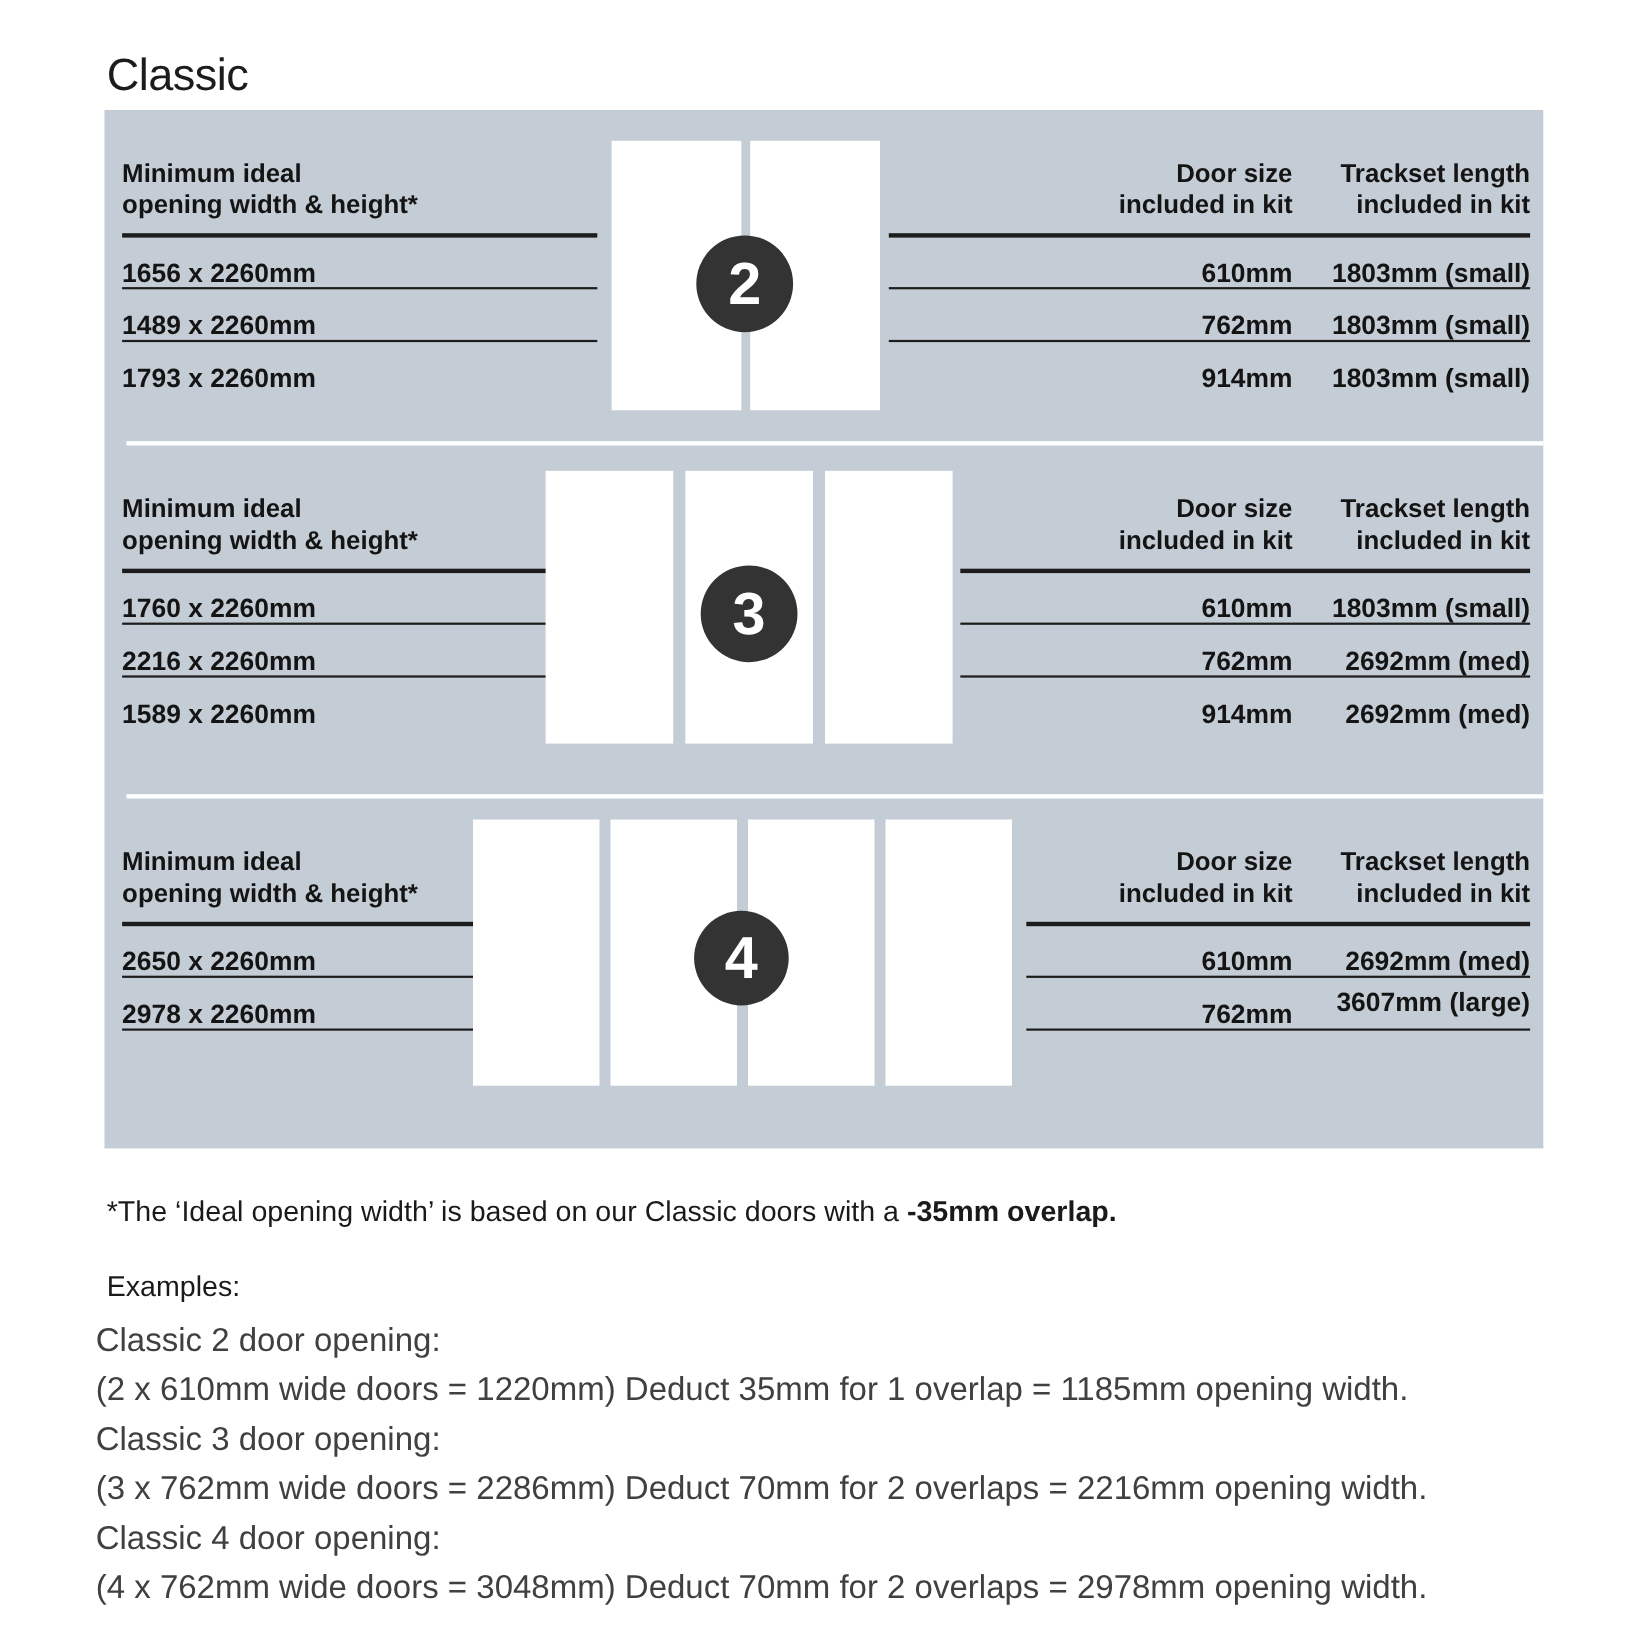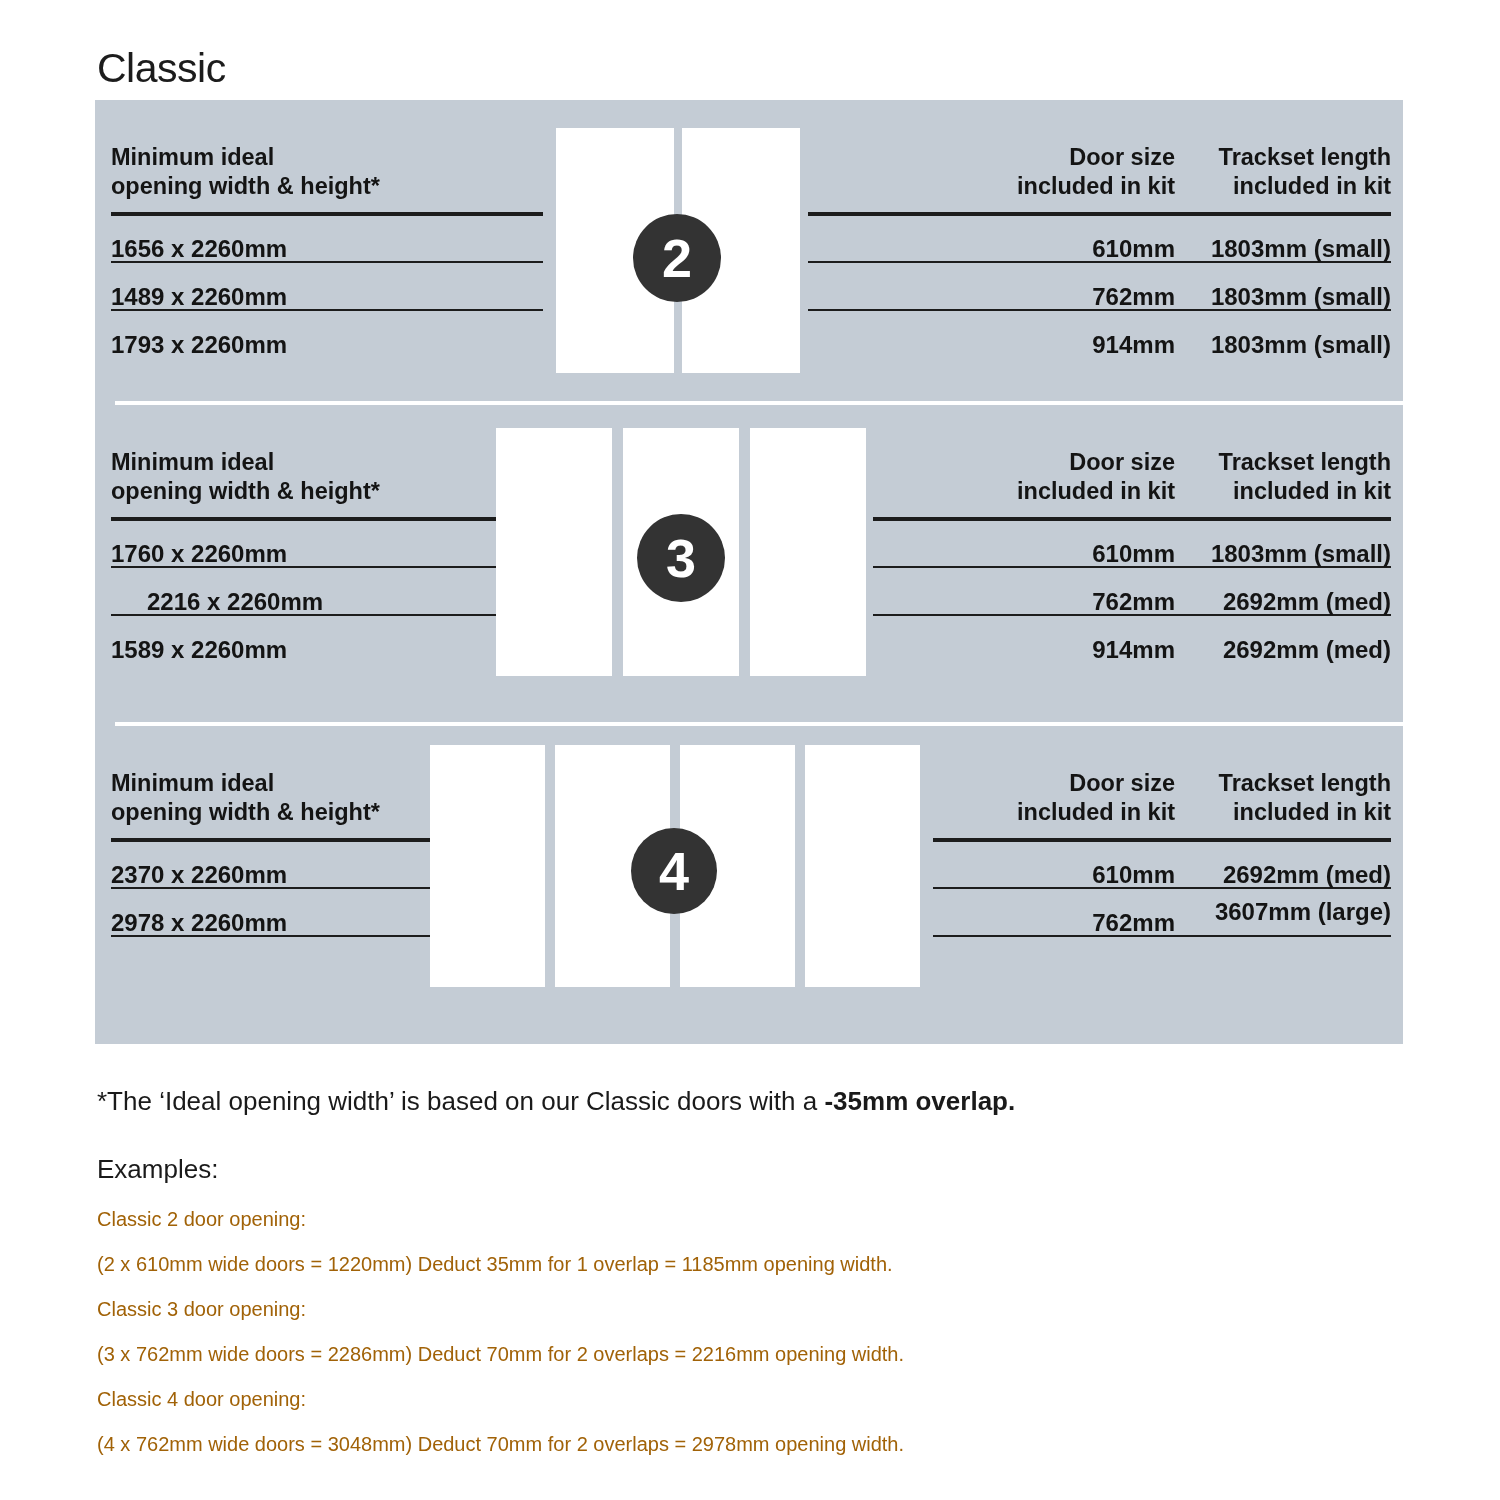--- a/index.html
+++ b/index.html
@@ -125,24 +125,24 @@
     position: absolute;
     left: 97px;
     top: 1154px;
     font-size: 26px;
     font-weight: 400;
     color: #1a1a1a;
   }
 
   .example-line {
     position: absolute;
-    left: 97px;
-    font-size: 20px;
+    left: 87px;
+    font-size: 30px;
     line-height: 32px;
-    color: #a16207;
+    color: #404040;
     white-space: nowrap;
   }
 </style>
 </head>
 <body>
 
 <h1 class="page-title">Classic</h1>
 
 <div class="panel">
 
@@ -195,21 +195,21 @@
 
     <div class="rule thick" style="left:16px;  top:112px; width:388px;"></div>
     <div class="rule thin" style="left:16px;  top:161px; width:388px;"></div>
     <div class="rule thin" style="left:16px;  top:209px; width:388px;"></div>
 
     <div class="rule thick" style="left:778px; top:112px; width:518px;"></div>
     <div class="rule thin" style="left:778px; top:161px; width:518px;"></div>
     <div class="rule thin" style="left:778px; top:209px; width:518px;"></div>
 
     <div class="cell l" style="left:16px;  top:135px;">1760 x 2260mm</div>
-    <div class="cell l" style="left:16px;  top:183px;margin-left:36px;">2216 x 2260mm</div>
+    <div class="cell l" style="left:16px;  top:183px;">2216 x 2260mm</div>
     <div class="cell l" style="left:16px;  top:231px;">1589 x 2260mm</div>
 
     <div class="cell r" style="left:780px; width:300px; top:135px;">610mm</div>
     <div class="cell r" style="left:780px; width:300px; top:183px;">762mm</div>
     <div class="cell r" style="left:780px; width:300px; top:231px;">914mm</div>
 
     <div class="cell r" style="left:1090px; width:206px; top:135px;">1803mm (small)</div>
     <div class="cell r" style="left:1090px; width:206px; top:183px;">2692mm (med)</div>
     <div class="cell r" style="left:1090px; width:206px; top:231px;">2692mm (med)</div>
 
@@ -233,21 +233,21 @@
 included in kit</div>
 
     <div class="rule thick" style="left:16px;  top:112px; width:332px;"></div>
     <div class="rule thin" style="left:16px;  top:161px; width:332px;"></div>
     <div class="rule thin" style="left:16px;  top:209px; width:332px;"></div>
 
     <div class="rule thick" style="left:838px; top:112px; width:458px;"></div>
     <div class="rule thin" style="left:838px; top:161px; width:458px;"></div>
     <div class="rule thin" style="left:838px; top:209px; width:458px;"></div>
 
-    <div class="cell l" style="left:16px;  top:135px;">2370 x 2260mm</div>
+    <div class="cell l" style="left:16px;  top:135px;">2650 x 2260mm</div>
     <div class="cell l" style="left:16px;  top:183px;">2978 x 2260mm</div>
 
     <div class="cell r" style="left:780px; width:300px; top:135px;">610mm</div>
     <div class="cell r" style="left:780px; width:300px; top:183px;">762mm</div>
 
     <div class="cell r" style="left:1090px; width:206px; top:135px;">2692mm (med)</div>
     <div class="cell r" style="left:1090px; width:206px; top:172px;">3607mm (large)</div>
 
     <div class="doors" style="left:335px; top:19px; width:490px; height:242px; gap:10px;">
       <div class="door" style="flex:1;"></div>

